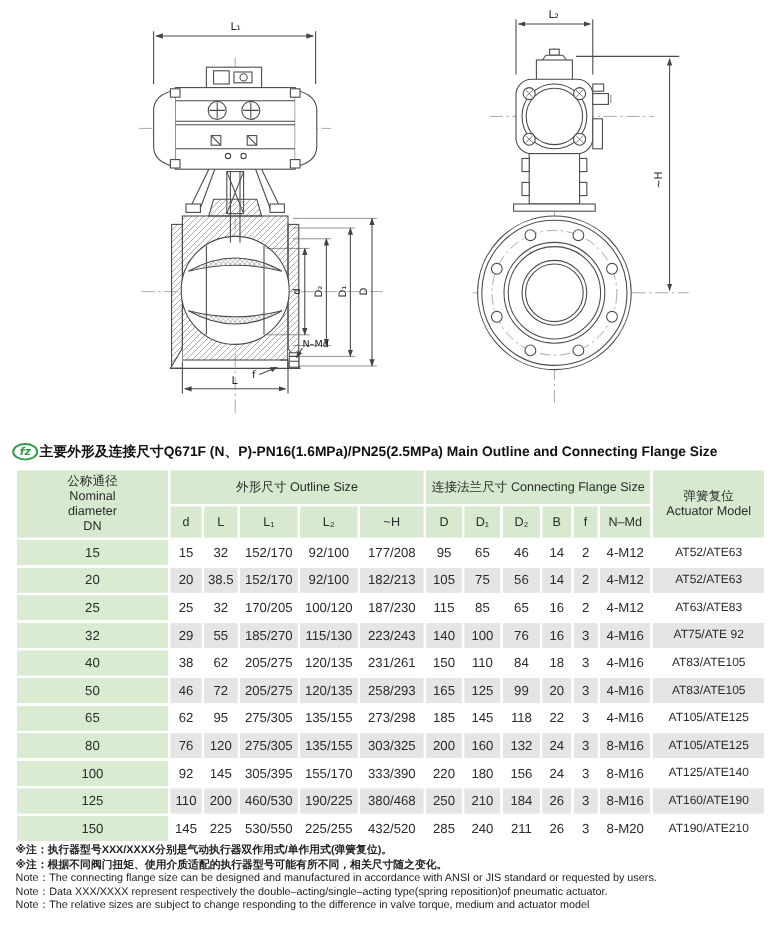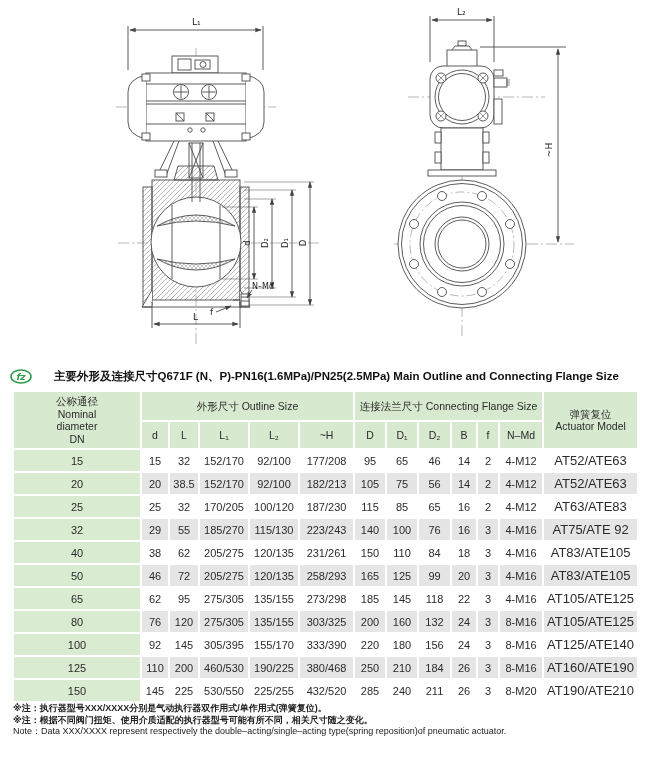--- a/index.html
+++ b/index.html
@@ -1,32 +1,32 @@
 <!DOCTYPE html>
 <html><head>
 <meta charset="utf-8">
 <style>
   html,body{margin:0;padding:0;}
   body{width:650px;height:773px;background:#ffffff;position:relative;overflow:hidden;
        font-family:"Liberation Sans","DejaVu Sans",sans-serif;color:#2b2b2b;}
   .drawing-area{position:absolute;left:0;top:0;width:650px;height:362px;}
   svg text{font-family:"DejaVu Sans","Liberation Sans",sans-serif;}
   .title-bar{position:absolute;left:10px;top:366px;width:636px;height:20px;
-             display:flex;align-items:center;gap:22px;}
+             display:flex;align-items:center;gap:1px;}
   .title-bar .ttl{font-size:11.5px;font-weight:bold;color:#111;letter-spacing:0;}
   .tbl-wrap{position:absolute;left:12px;top:390px;width:626px;}
   table{border-collapse:collapse;table-layout:fixed;width:625px;font-size:11px;}
   th,td{border:2px solid #ffffff;text-align:center;vertical-align:middle;
         padding:0;font-weight:normal;color:#2b2b2b;overflow:hidden;}
   thead th{background:#d7e9cf;font-size:10.5px;line-height:12px;}
   td.dn{background:#d9ebd1;}
   tr.alt td:not(.dn){background:#e5e5e5;}
   tr.plain td:not(.dn){background:#ffffff;}
   tbody td{height:21px;font-size:11px;}
-  td.act{font-size:13px;}
+  td.act{font-size:10px;}
   .hdr-multiline{line-height:12.5px;font-size:10.5px;}
   .notes{position:absolute;left:13px;top:703px;width:630px;font-size:9px;line-height:11.6px;color:#222;}
   .note-zh{font-weight:bold;}
   .note-en{font-weight:normal;}
 </style>
 </head>
 <body>
 
 <div class="drawing-area">
 <svg width="650" height="362" viewBox="0 0 650 362">
@@ -406,14 +406,16 @@
           <td>8-M20</td>
           <td class="act">AT190/ATE210</td>
         </tr>
       </tbody>
 </table>
 </div>
 
 <div class="notes" id="notes-list">
     <div class="note-zh">※注：执行器型号XXX/XXXX分别是气动执行器双作用式/单作用式(弹簧复位)。</div>
     <div class="note-zh">※注：根据不同阀门扭矩、使用介质适配的执行器型号可能有所不同，相关尺寸随之变化。</div>
+    <div class="note-en">Note：The connecting flange size can be designed and manufactured in accordance with ANSI or JIS standard or requested by users.</div>
     <div class="note-en">Note：Data XXX/XXXX   represent respectively the double–acting/single–acting type(spring reposition)of pneumatic actuator.</div>
+    <div class="note-en">Note：The relative sizes are subject to change responding to the difference in valve torque, medium and actuator model</div>
   </div>
 
 </body></html>

